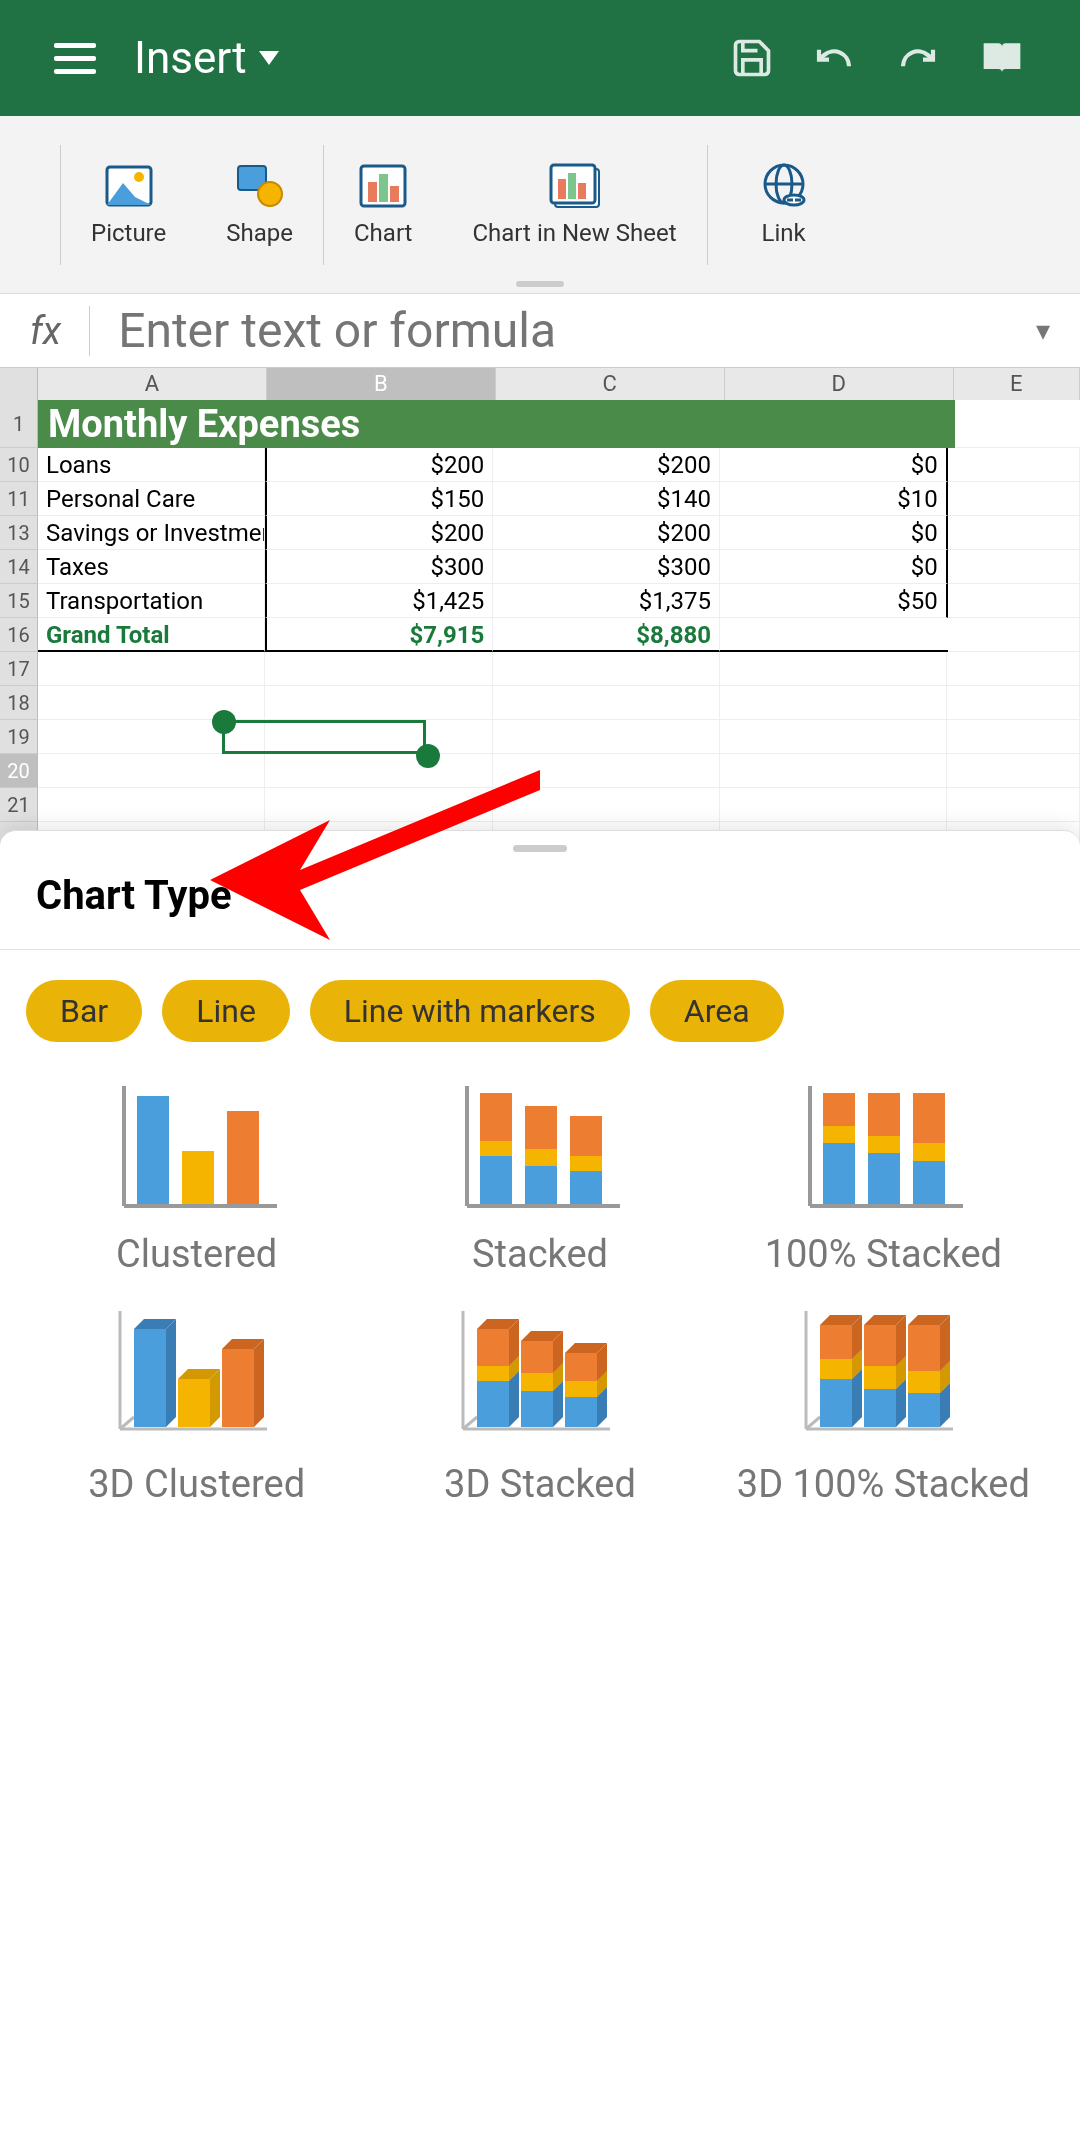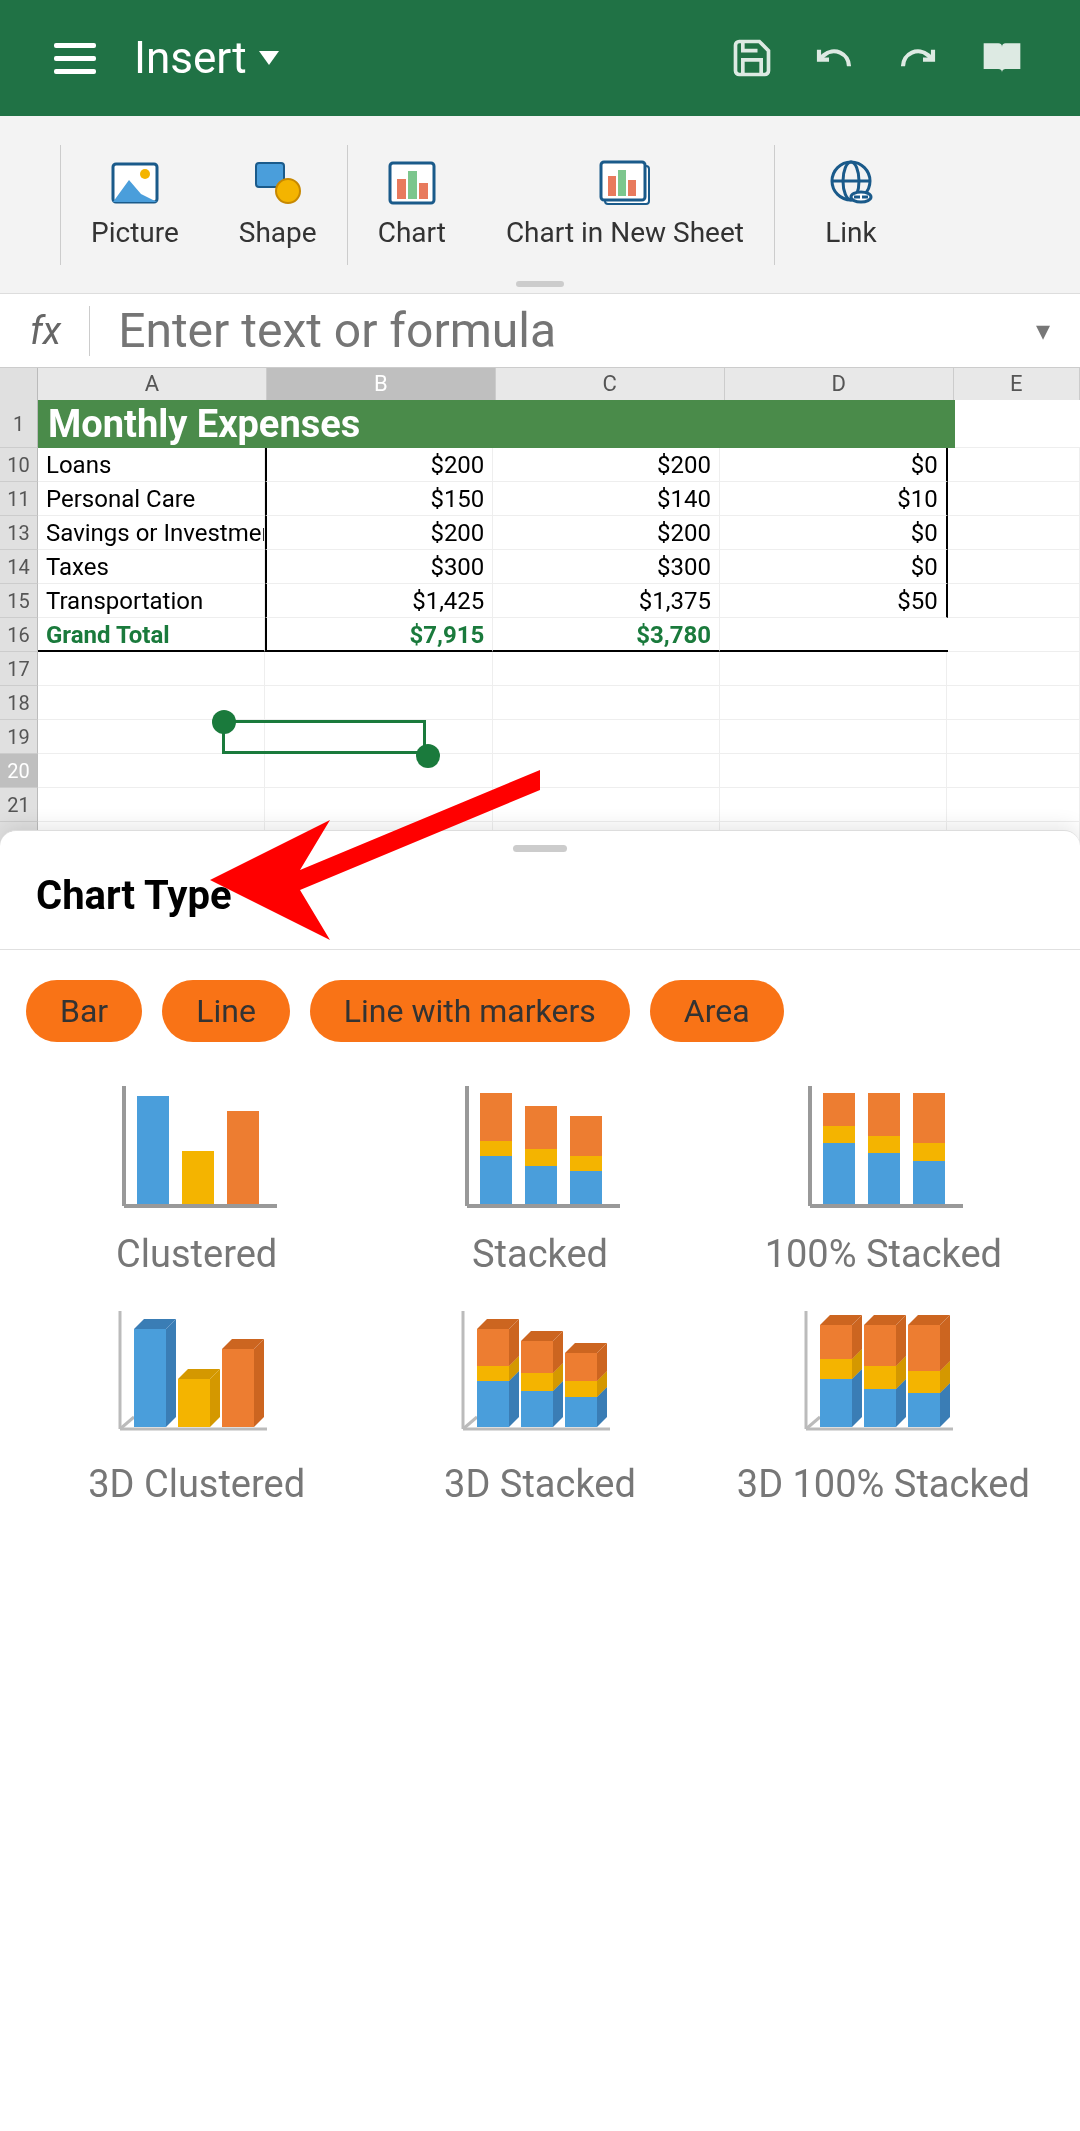--- a/index.html
+++ b/index.html
@@ -9,21 +9,21 @@
 .hamburger{display:flex;flex-direction:column;gap:8px;cursor:pointer}
 .hamburger span{width:42px;height:5px;background:#fff;border-radius:2px}
 .menu-title{color:#fff;font-size:44px;font-weight:400;display:flex;align-items:center;gap:12px}
 .menu-title .tri{width:0;height:0;border-left:10px solid transparent;border-right:10px solid transparent;border-top:14px solid #fff}
 .tb-right{display:flex;align-items:center;gap:36px}
 .tb-right svg{opacity:.85}
 .ribbon{background:#f3f3f3;border-bottom:1px solid #ddd;height:178px;display:flex;align-items:center;padding:0 20px;position:relative}
 .rib-grp{display:flex;gap:0;align-items:stretch}
 .rib-item{display:flex;flex-direction:column;align-items:center;justify-content:center;padding:0 30px;gap:10px;text-align:center}
 .rib-item .icn{width:52px;height:46px;display:flex;align-items:center;justify-content:center}
-.rib-item .lbl{font-size:28px;color:#333}
+.rib-item .lbl{font-size:24px;color:#333}
 .rib-sep{width:1px;background:#ccc;height:120px;align-self:center}
 .drag-handle{position:absolute;bottom:6px;left:50%;transform:translateX(-50%);width:48px;height:6px;background:#ccc;border-radius:3px}
 .fx-bar{height:74px;border-bottom:1px solid #ccc;display:flex;align-items:center;padding:0 30px;gap:28px}
 .fx{font-style:italic;font-size:38px;color:#666}
 .fx-sep{width:1px;height:50px;background:#ccc}
 .fx-input{flex:1;font-size:48px;color:#a21caf;border:none;outline:none}
 .fx-chev{color:#777;font-size:28px}
 .col-headers{display:flex;height:32px;background:#e8e8e8;font-size:22px;color:#555}
 .rowhdr{width:38px;background:#e0e0e0;border-right:1px solid #bbb}
 .colh{flex:1;text-align:center;border-right:1px solid #ccc;line-height:32px}
@@ -39,21 +39,21 @@
 .title-row{display:flex;height:48px}
 .title-row .rowh{line-height:48px}
 .title-cell{flex:4;background:#4a8b4a;color:#fff;font-size:38px;font-weight:700;padding-left:10px;display:flex;align-items:center}
 .empty-cell{flex:1;border-bottom:1px solid #eee}
 .sel-handle{position:absolute;width:24px;height:24px;background:#1a7a3c;border-radius:50%}
 .sel-rect{position:absolute;border:3px solid #1a7a3c}
 .panel{position:absolute;left:0;right:0;bottom:0;background:#fff;border-top:1px solid #ddd;box-shadow:0 -4px 20px rgba(0,0,0,.1);border-radius:16px 16px 0 0}
 .panel-drag{width:54px;height:7px;background:#ccc;border-radius:4px;margin:14px auto}
 .panel-title{font-size:40px;font-weight:700;padding:6px 36px 30px;border-bottom:1px solid #e0e0e0}
 .cat-row{display:flex;gap:20px;padding:30px 26px 24px;overflow:hidden;align-items:center}
-.cat{padding:12px 34px;border-radius:40px;font-size:32px;background:#f97316;color:#333;white-space:nowrap}
+.cat{padding:12px 34px;border-radius:40px;font-size:32px;background:#eab308;color:#333;white-space:nowrap}
 .cat.active{background:#e4f0e8;color:#1a7a3c;font-weight:500}
 .charts{display:grid;grid-template-columns:repeat(3,1fr);gap:30px 10px;padding:10px 30px 30px}
 .chart-opt{display:flex;flex-direction:column;align-items:center;gap:16px}
 .chart-opt .cicn{width:180px;height:140px;display:flex;align-items:center;justify-content:center}
 .chart-opt .clbl{font-size:38px;color:#777;text-align:center}
 .arrow{position:absolute;z-index:5}
 </style>
 </head>
 <body>
 
@@ -214,21 +214,21 @@
   <div class="cell cA">Transportation</div>
   <div class="cell cB" style="border-left:2px solid #000">$1,425</div>
   <div class="cell cC">$1,375</div>
   <div class="cell cD" style="border-right: 2px solid rgb(0, 0, 0);">$50</div>
         <div class="cell cE" style="flex: 0.55 1 0%;"></div>
       </div>
       <div class="row">
         <div class="rowh">16</div>
   <div class="cell cA gt" style="border-bottom: 2px solid rgb(0, 0, 0);">Grand Total</div>
   <div class="cell cB gt" style="border-left: 2px solid rgb(0, 0, 0); border-bottom: 2px solid rgb(0, 0, 0);">$7,915</div>
-  <div class="cell cC gt" style="border-bottom: 2px solid rgb(0, 0, 0);">$3,780</div>
+  <div class="cell cC gt" style="border-bottom: 2px solid rgb(0, 0, 0);">$8,880</div>
   <div class="cell cD gt" style="border-right: 2px solid rgb(0, 0, 0); border-bottom: 2px solid rgb(0, 0, 0); margin-top: 32px;">$55</div>
         <div class="cell cE" style="flex: 0.55 1 0%;"></div>
       </div>
     </div>
   <div id="empty-rows">
       <div class="row">
         <div class="rowh">17</div>
   <div class="cell cA"></div>
   <div class="cell cB"></div>
   <div class="cell cC"></div>

